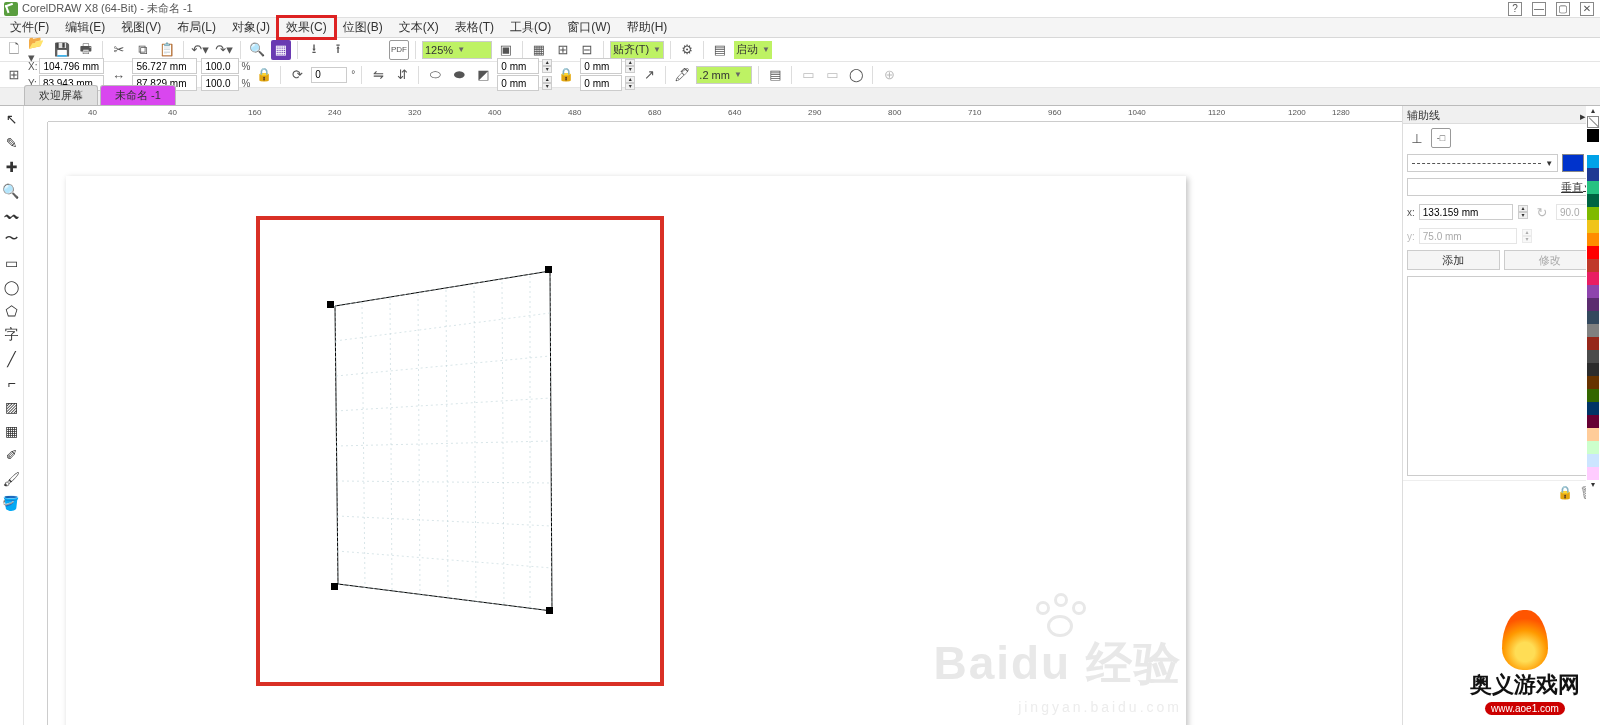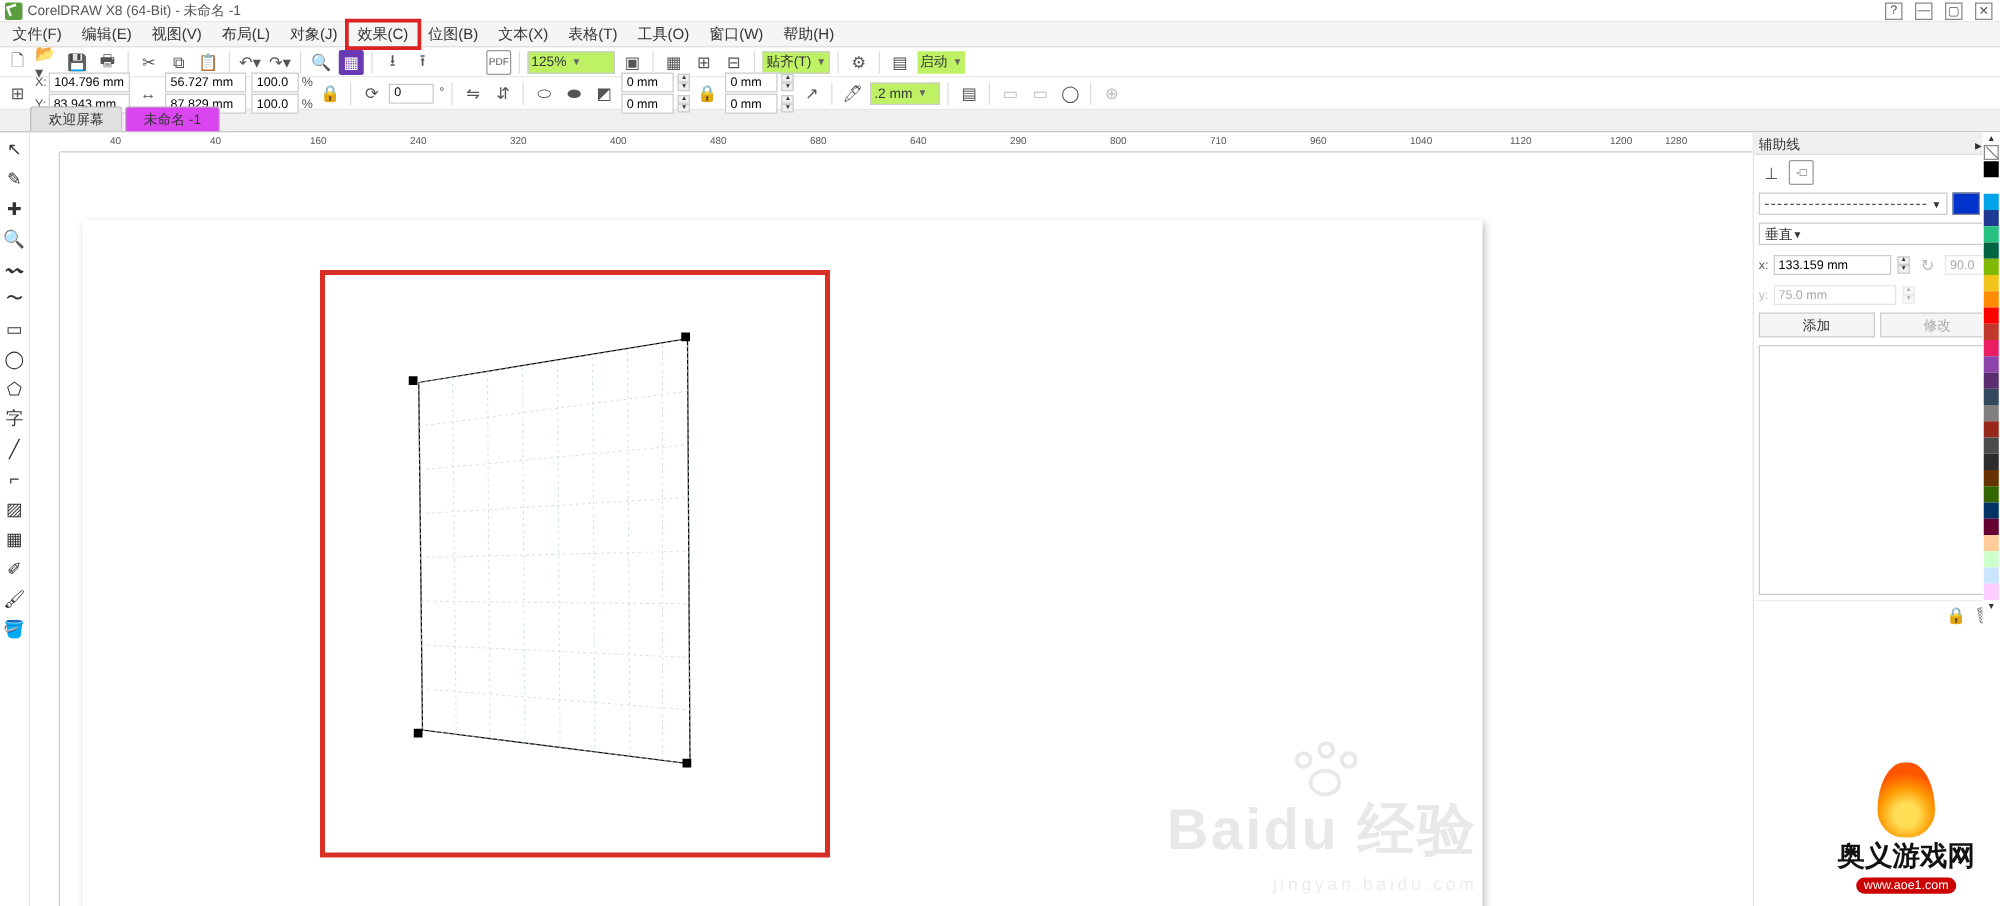--- a/index.html
+++ b/index.html
@@ -59,21 +59,21 @@
 .handle { width:7px; height:7px; background:#000; position:absolute; }
 
 
 .docker { width:198px; background:#fff; border-left:1px solid #ddd; display:flex; flex-direction:column; }
 .docker-title { height:18px; background:#f0f0f0; display:flex; align-items:flex-end; justify-content:space-between; padding:0 4px; font-size:11px; border-bottom:1px solid #ddd; }
 .docker-body { padding:4px; display:flex; flex-direction:column; gap:6px; }
 .docker-row { display:flex; align-items:center; gap:4px; }
 .style-drop { flex:1; border:1px solid #ccc; height:18px; display:flex; align-items:center; padding:0 4px; }
 .style-drop .dashline { flex:1; border-top:1px dashed #555; }
 .color-swatch { width:22px; height:18px; background:#0033cc; border:1px solid #888; }
-.full-select { width:100%; border:1px solid #ccc; height:18px; font-size:11px; padding:0 4px; display:flex; align-items:center; justify-content:flex-start; }
+.full-select { width:100%; border:1px solid #ccc; height:18px; font-size:11px; padding:0 4px; display:flex; align-items:center; justify-content:flex-end;text-decoration:underline; }
 .docker-btn { flex:1; height:20px; border:1px solid #ccc; background:#f5f5f5; font-size:11px; display:flex; align-items:center; justify-content:center; cursor:pointer; }
 .docker-btn.disabled { color:#aaa; }
 .docker-list { height:200px; border:1px solid #ccc; background:#fff; }
 .docker-foot { display:flex; justify-content:flex-end; gap:6px; padding:4px; border-top:1px solid #eee; }
 .docker-foot span { font-size:13px; color:#888; }
 
 
 .palette { position:absolute; right:0; top:106px; width:14px; bottom:0; background:#fff; display:flex; flex-direction:column; }
 .pal-sw { width:12px; height:13px; margin:0 1px; }
 .pal-none { width:12px; height:12px; margin:1px; border:1px solid #888; position:relative; }

